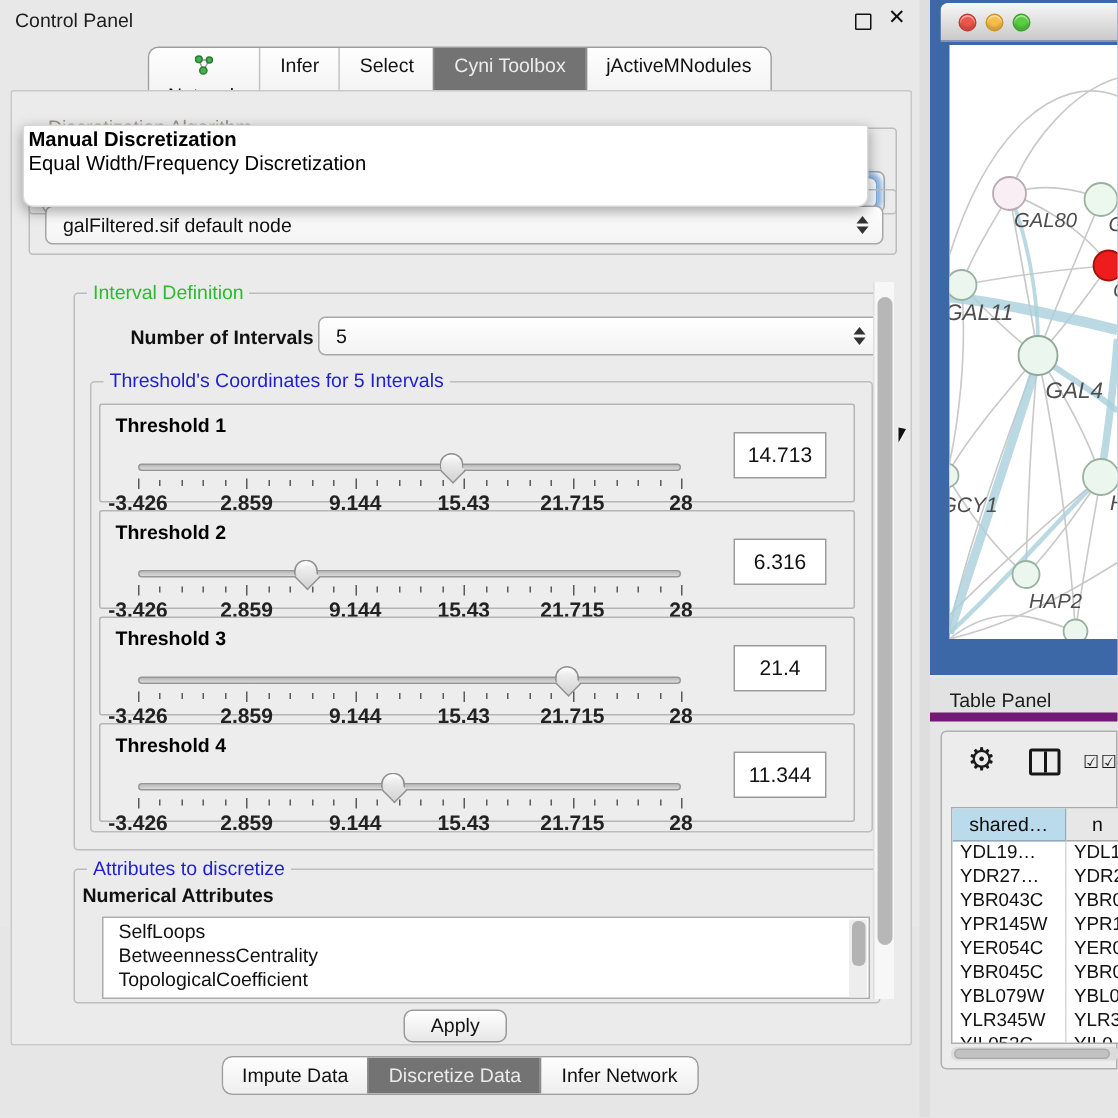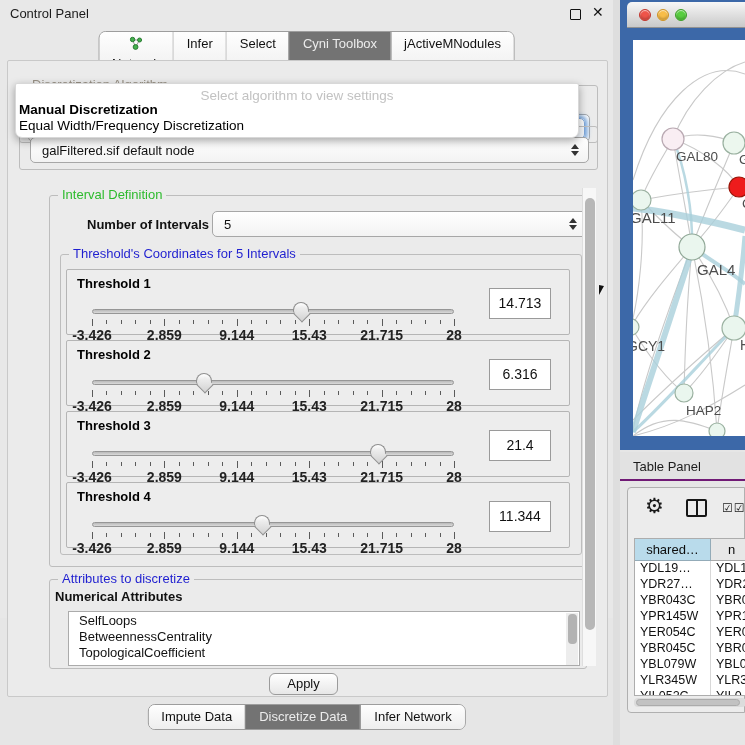--- a/index.html
+++ b/index.html
@@ -107,25 +107,25 @@
   #right-gap { position:absolute; left:613px; top:0; width:7px; height:745px; background:#dedede; }
   #desktop { position:absolute; left:620px; top:0; width:125px; height:450px; background:#3c68a8; }
   #net-window { position:absolute; left:7px; top:2px; width:118px; height:445px; }
   #net-titlebar { position:absolute; left:0; top:0; width:100%; height:26px;
     background:linear-gradient(#f7f7f7,#c9c9c9); border-bottom:1px solid #919191; border-radius:5px 0 0 0; }
   .tl { position:absolute; top:7px; width:12px; height:12px; border-radius:50%;
     box-shadow:inset 0 1px 1px rgba(255,255,255,.7), inset 0 -2px 2px rgba(0,0,0,.18); }
   #tl-close { left:12px; background:#ee544a; border:1px solid #c03830; }
   #tl-min { left:30px; background:#f8bd48; border:1px solid #cd9327; }
   #tl-zoom { left:48px; background:#58ce40; border:1px solid #3e9e2b; }
-  #net-canvas { position:absolute; left:6px; top:38px; width:112px; height:396px; background:#fff; }
+  #net-canvas { position:absolute; left:6px; top:28px; width:112px; height:396px; background:#fff;font-style:italic; }
   #net-canvas svg { position:absolute; left:0; top:0; }
 
   
-  #tp-titlebar { position:absolute; left:620px; top:452px; width:125px; height:29px; background:#e2e2e2; border-bottom:2px solid #701a75; }
+  #tp-titlebar { position:absolute; left:620px; top:452px; width:125px; height:29px; background:#e2e2e2; border-bottom:6px solid #701a75; }
   #tp-title { position:absolute; left:13px; top:7px; font-size:13px; color:#1c1c1c; }
   #tp-box { position:absolute; left:627px; top:487px; width:118px; height:226px; background:#ececec;
     border:1px solid #b0b0b0; border-radius:4px 0 0 4px; }
   #tp-gear { position:absolute; left:17px; top:6px; font-size:21px; color:#1a1a1a; font-family:"DejaVu Sans",sans-serif; }
   #tp-split { position:absolute; left:58px; top:11px; width:21px; height:18px; border:2px solid #161616; border-radius:2px; }
   #tp-split::after { content:""; position:absolute; left:7.5px; top:0; width:2px; height:14px; background:#161616; }
   #tp-checks { position:absolute; left:94px; top:13px; font-size:12px; color:#1a1a1a; letter-spacing:1px; font-family:"DejaVu Sans",sans-serif; }
   #tp-table { position:absolute; left:6px; top:50px; width:112px; height:158px; background:#fff; border:1px solid #adadad; border-right:none; overflow:hidden; }
   #tp-header { display:flex; height:22px; font-size:13px; color:#0d0d0d; }
   #tp-h1 { width:76px; background:#b9dbeb; border-right:1px solid #93abb8; border-bottom:1px solid #93abb8;
@@ -183,21 +183,20 @@
     <div id="algo-group" class="groupbox">
       <span class="group-title gt-gray">Discretization Algorithm</span>
       <div id="algo-combo" class="combo">
         <span id="algo-stepper-btn">
             <span class="stepper"></span>
           </span>
       </div>
     </div>
 
     <div id="algo-popup">
-      <div id="popup-hint">Select algorithm to view settings</div>
       <div class="popup-opt bold">Manual Discretization</div>
       <div class="popup-opt">Equal Width/Frequency Discretization</div>
     </div>
 
     <div id="tabledata-group" class="groupbox">
       <span class="group-title gt-black">Table Data</span>
       <div id="tabledata-combo" class="combo">
         <span class="ctext">galFiltered.sif default node</span>
         <span class="stepper"></span>
       </div>

